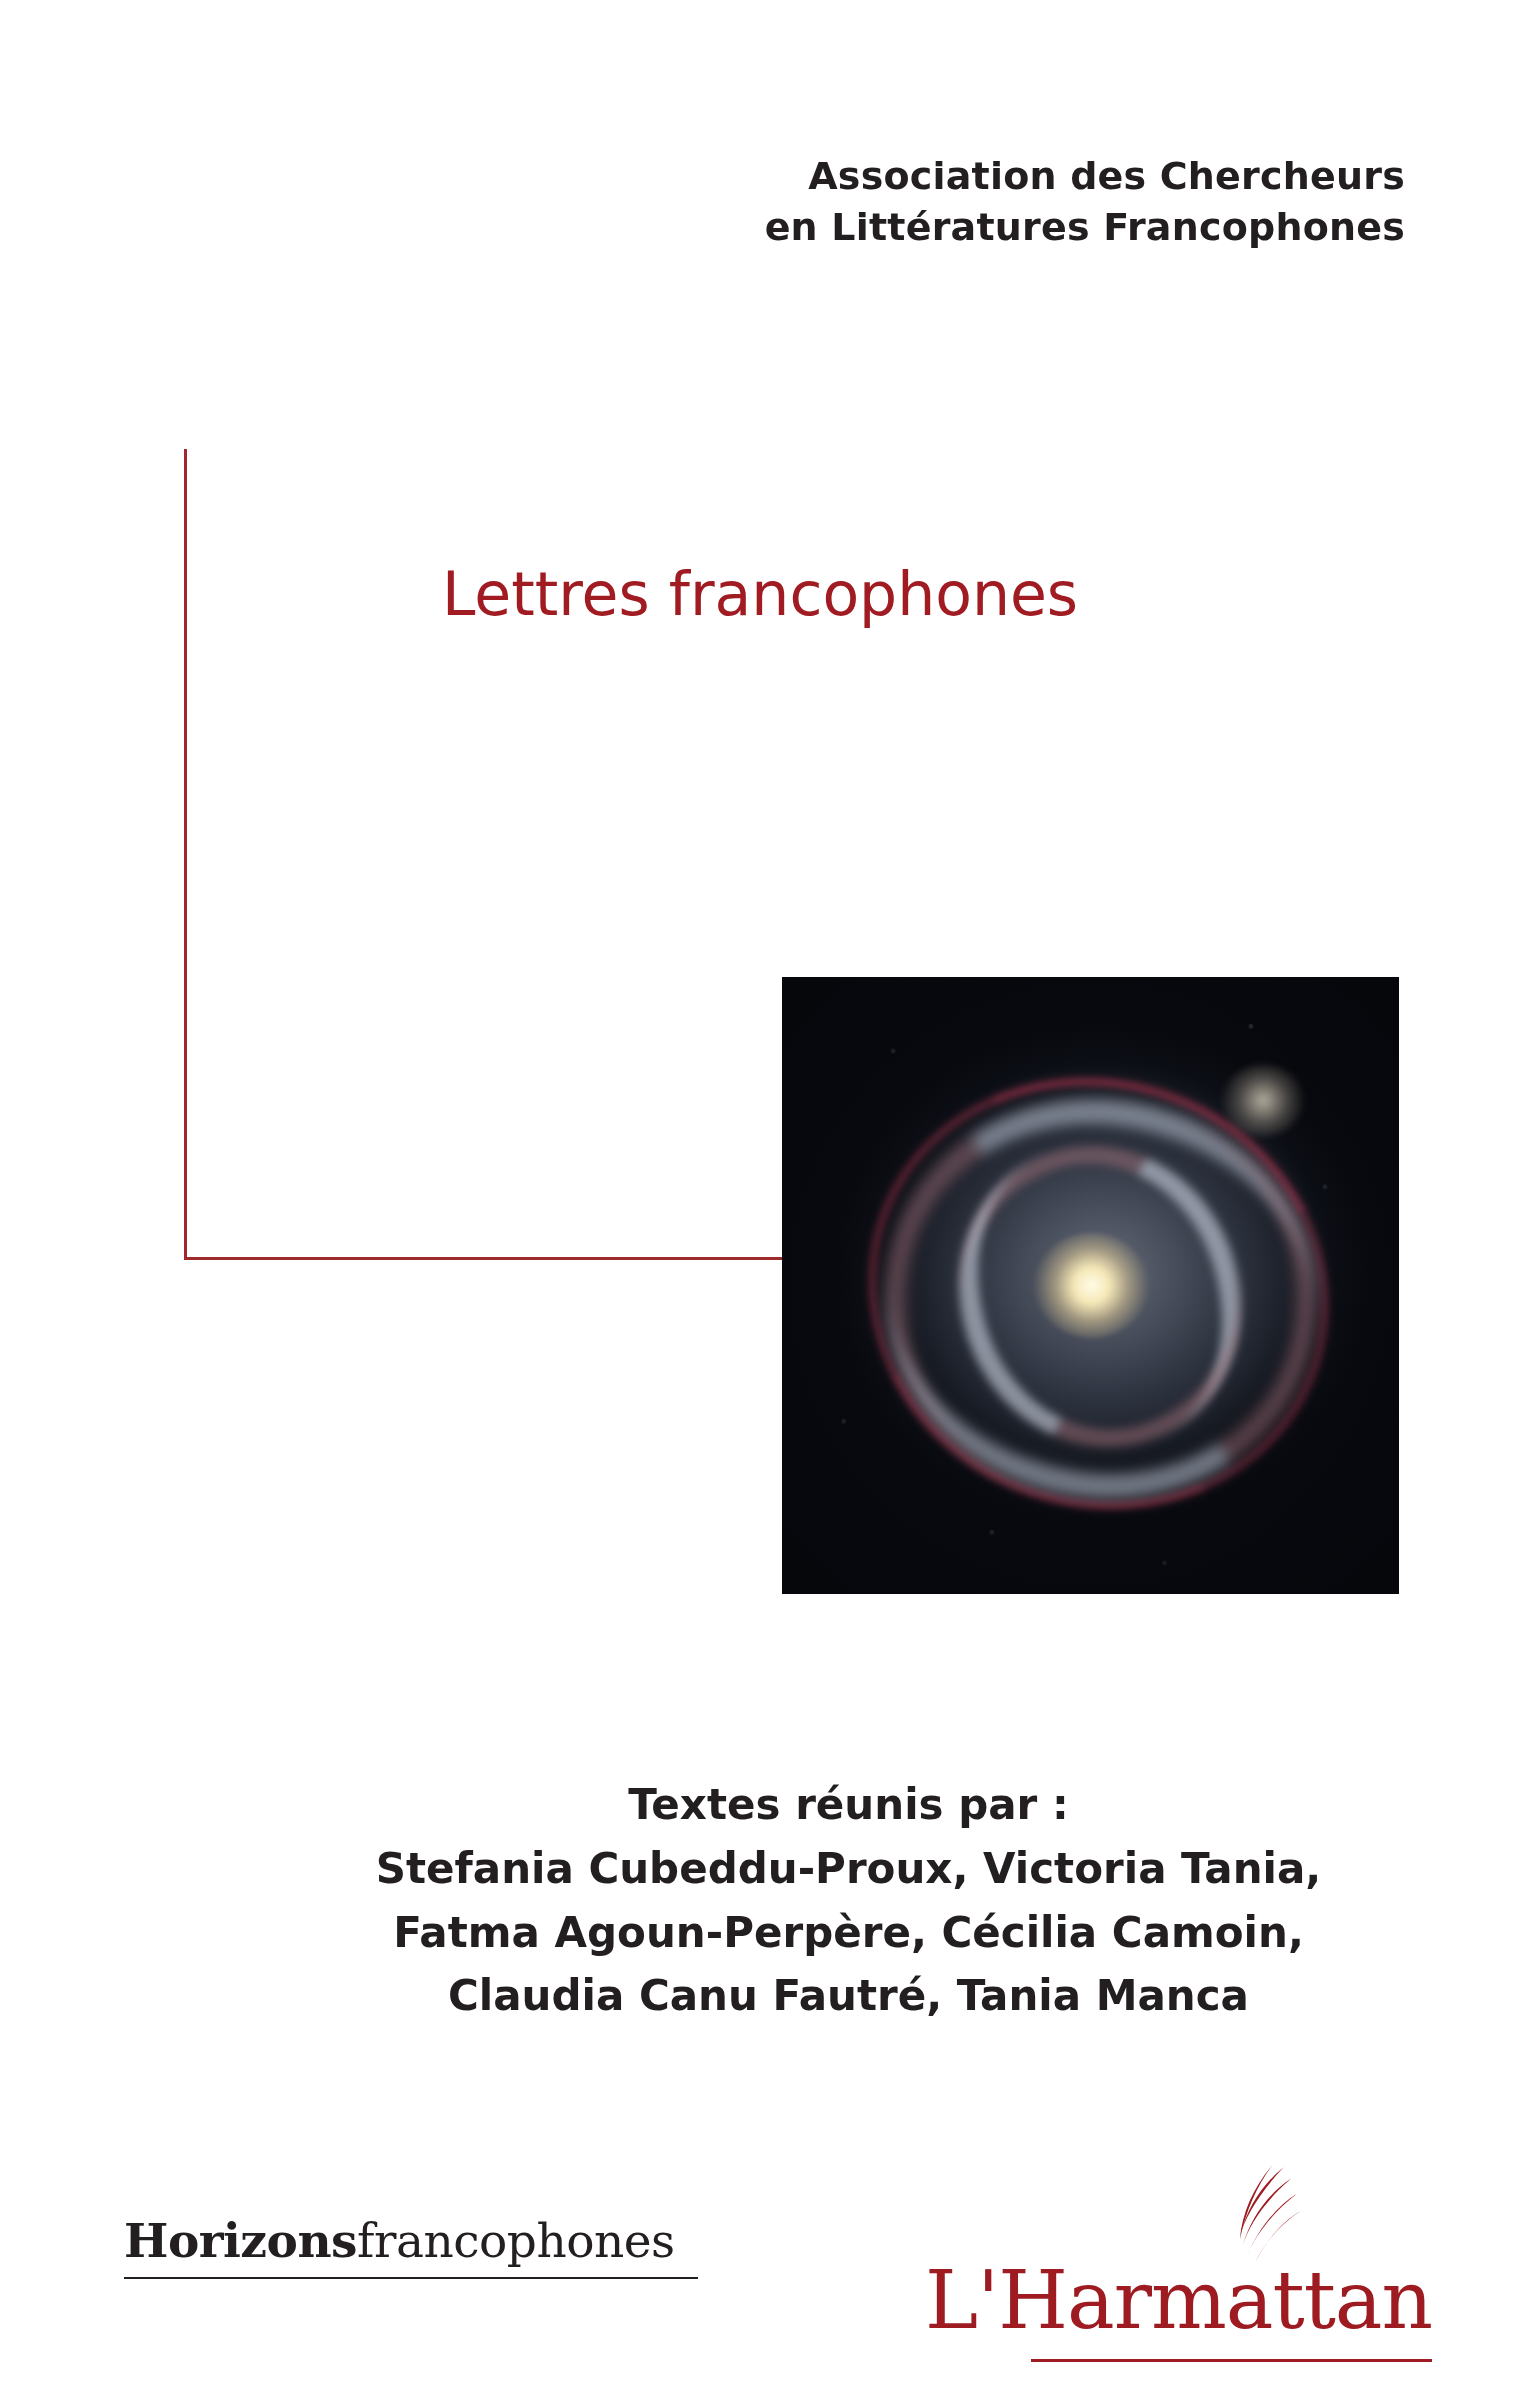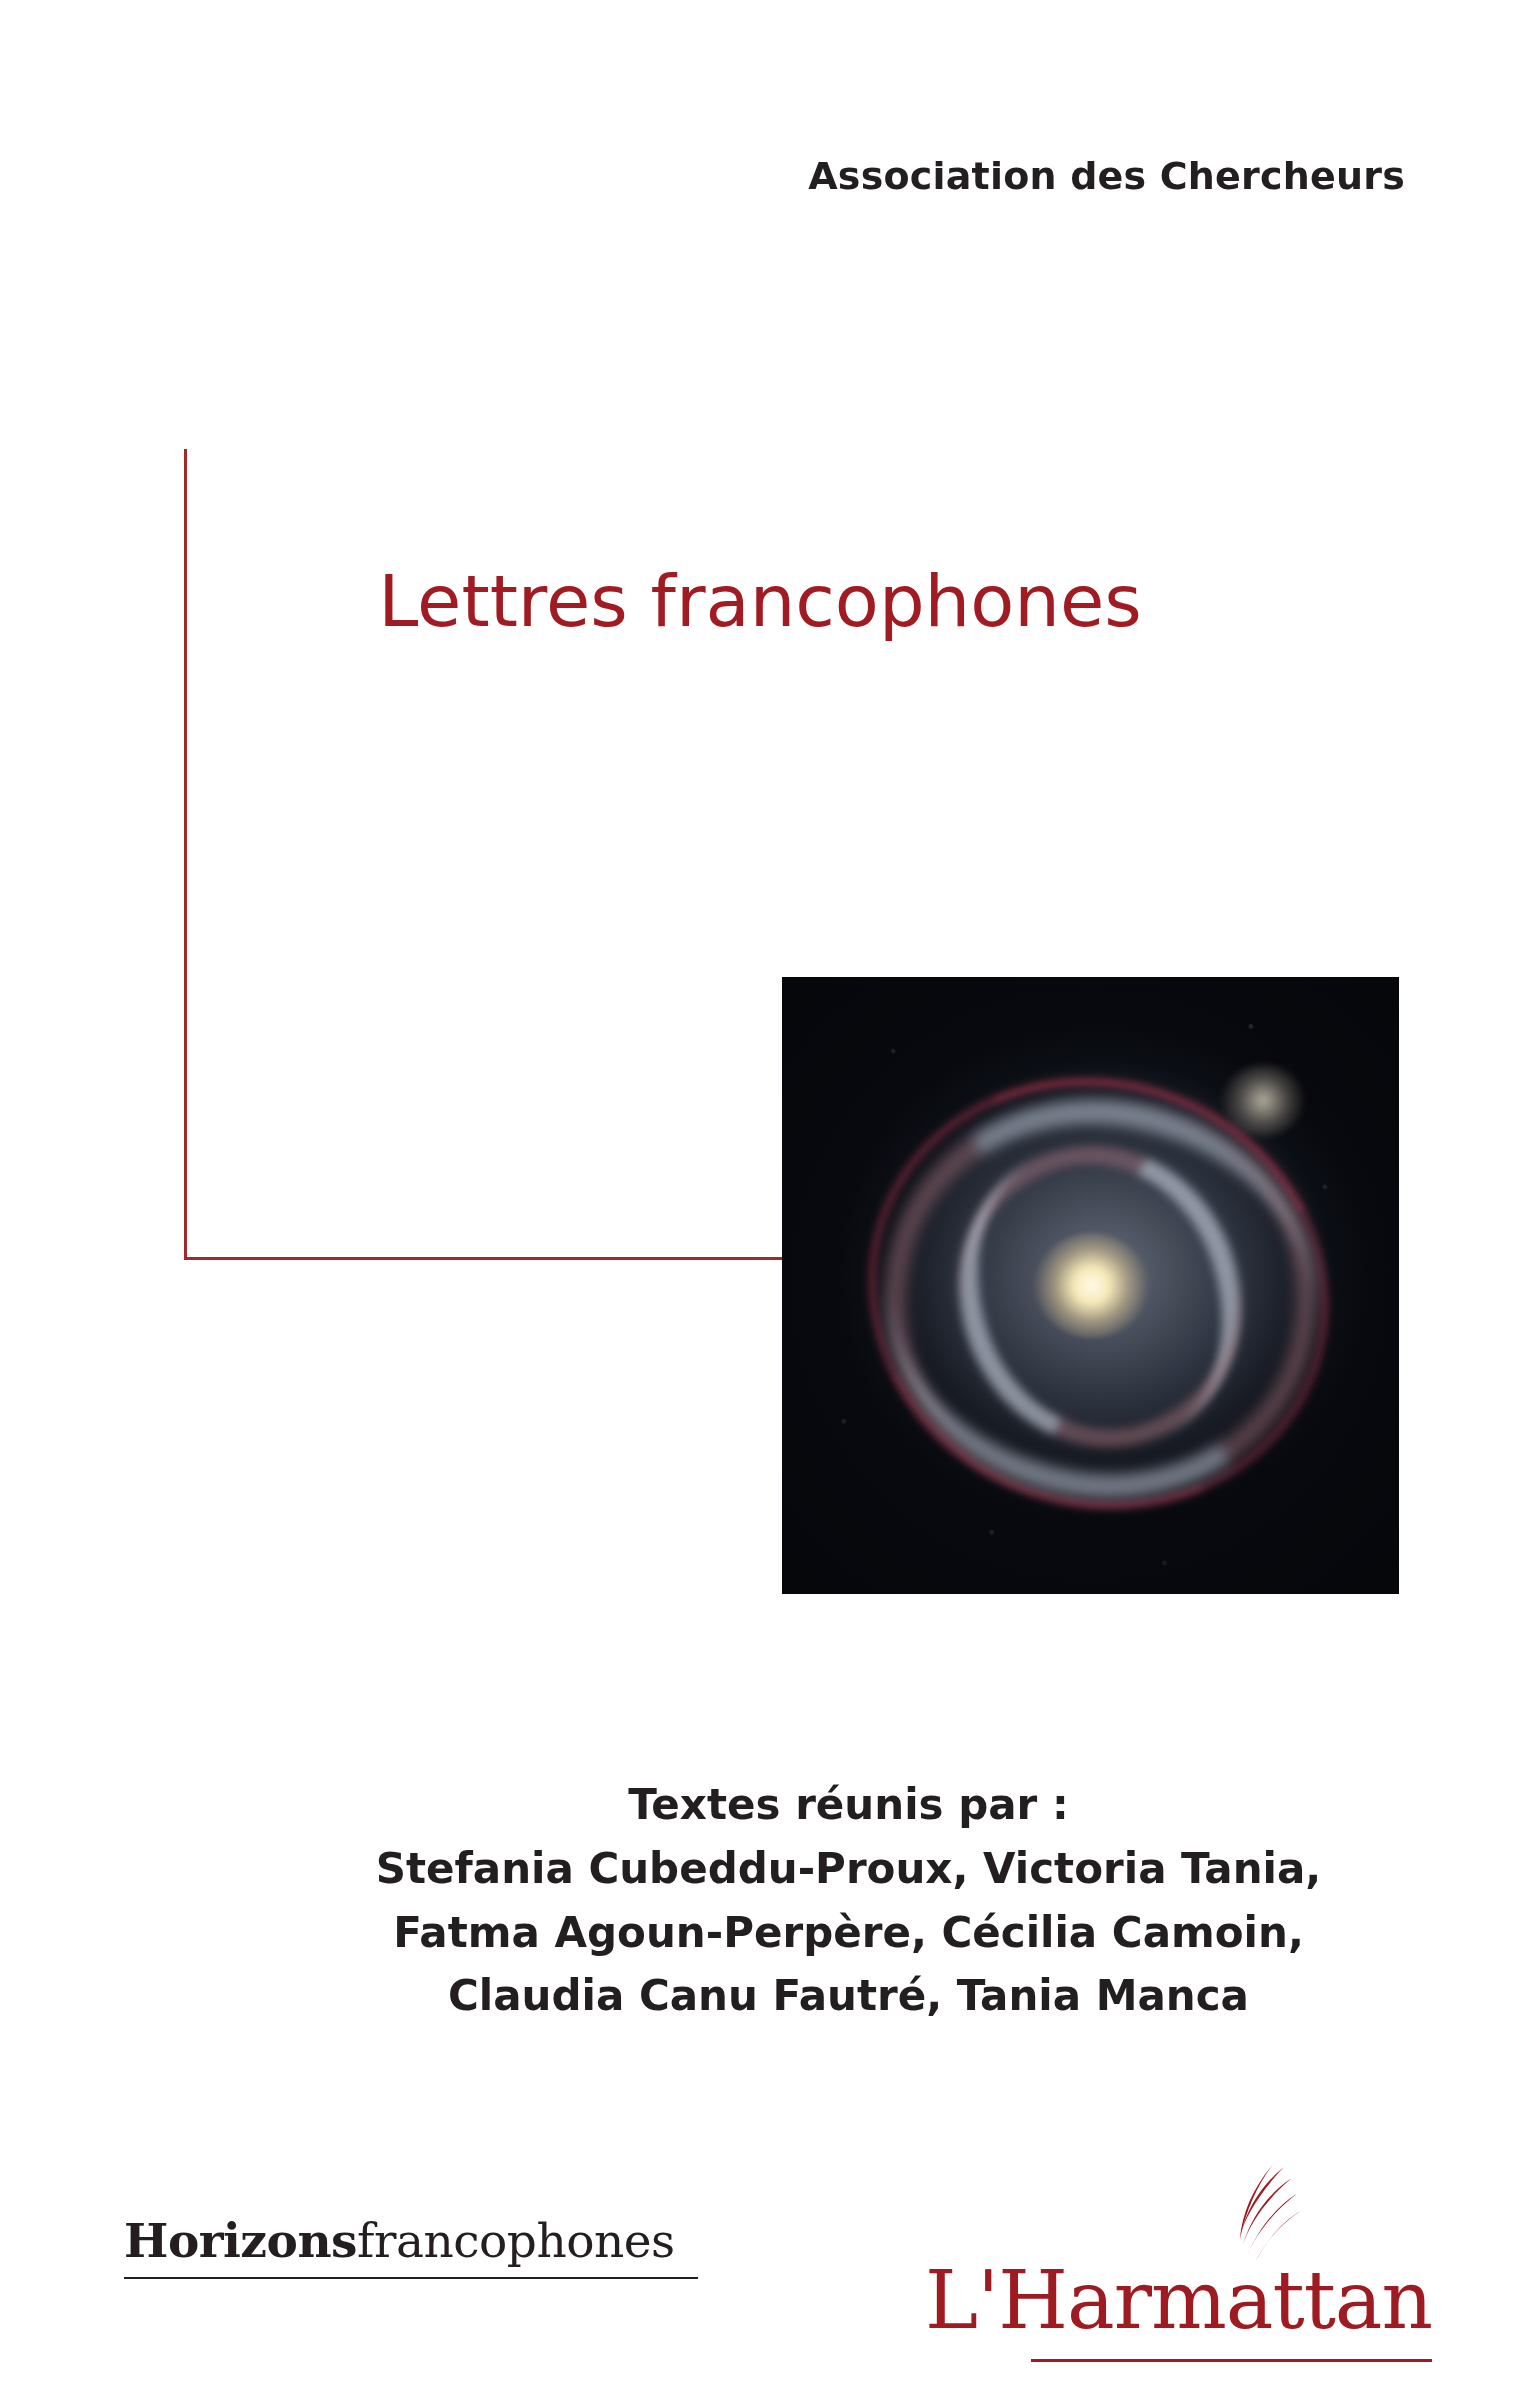--- a/index.html
+++ b/index.html
@@ -53,21 +53,21 @@
   }
 
   
   .title {
     position: absolute;
     top: 559px;
     left: 115px;
     width: 1290px;
     text-align: center;
     color: #a01c22;
-    font-size: 72px;
+    font-size: 60px;
     line-height: 1.18;
     font-weight: 400;
   }
   .title .t2 { display: block; }
 
   
   .galaxy-wrap {
     position: absolute;
     left: 782px;
     top: 977px;
@@ -253,20 +253,21 @@
     background: #9e1b22;
   }
 </style>
 </head>
 <body>
 
 <div class="cover">
 
   <div class="assoc">
     <span>Association des Chercheurs</span>
+    <span class="l2">en Littératures Francophones</span>
   </div>
 
   <div class="frame-vert"></div>
   <div class="frame-horiz"></div>
 
   <div class="title">
     <span>Lettres francophones</span>
   </div>
 
   <div class="galaxy-wrap">

